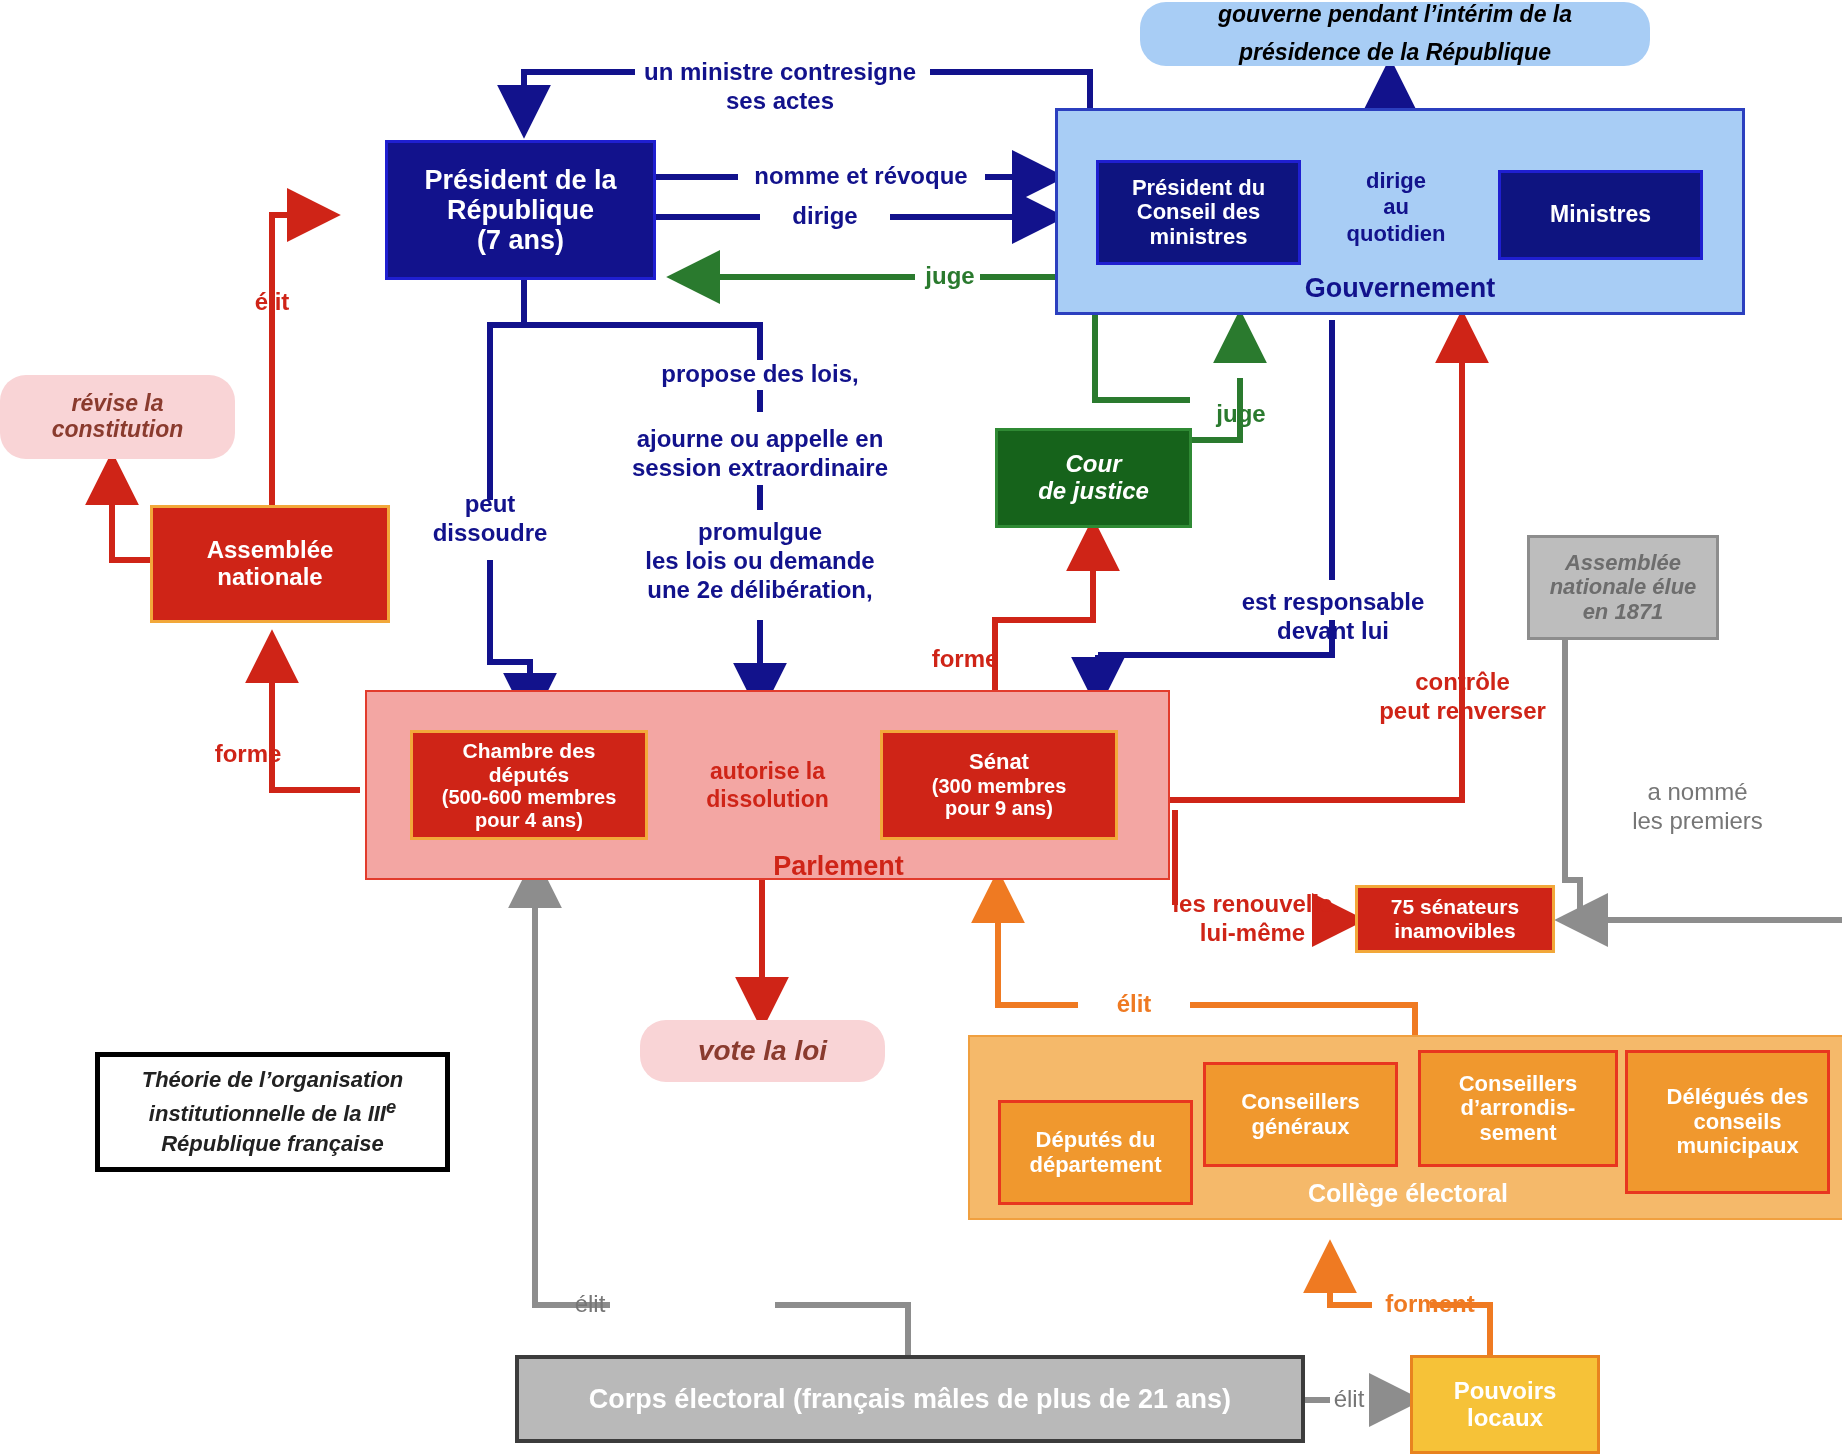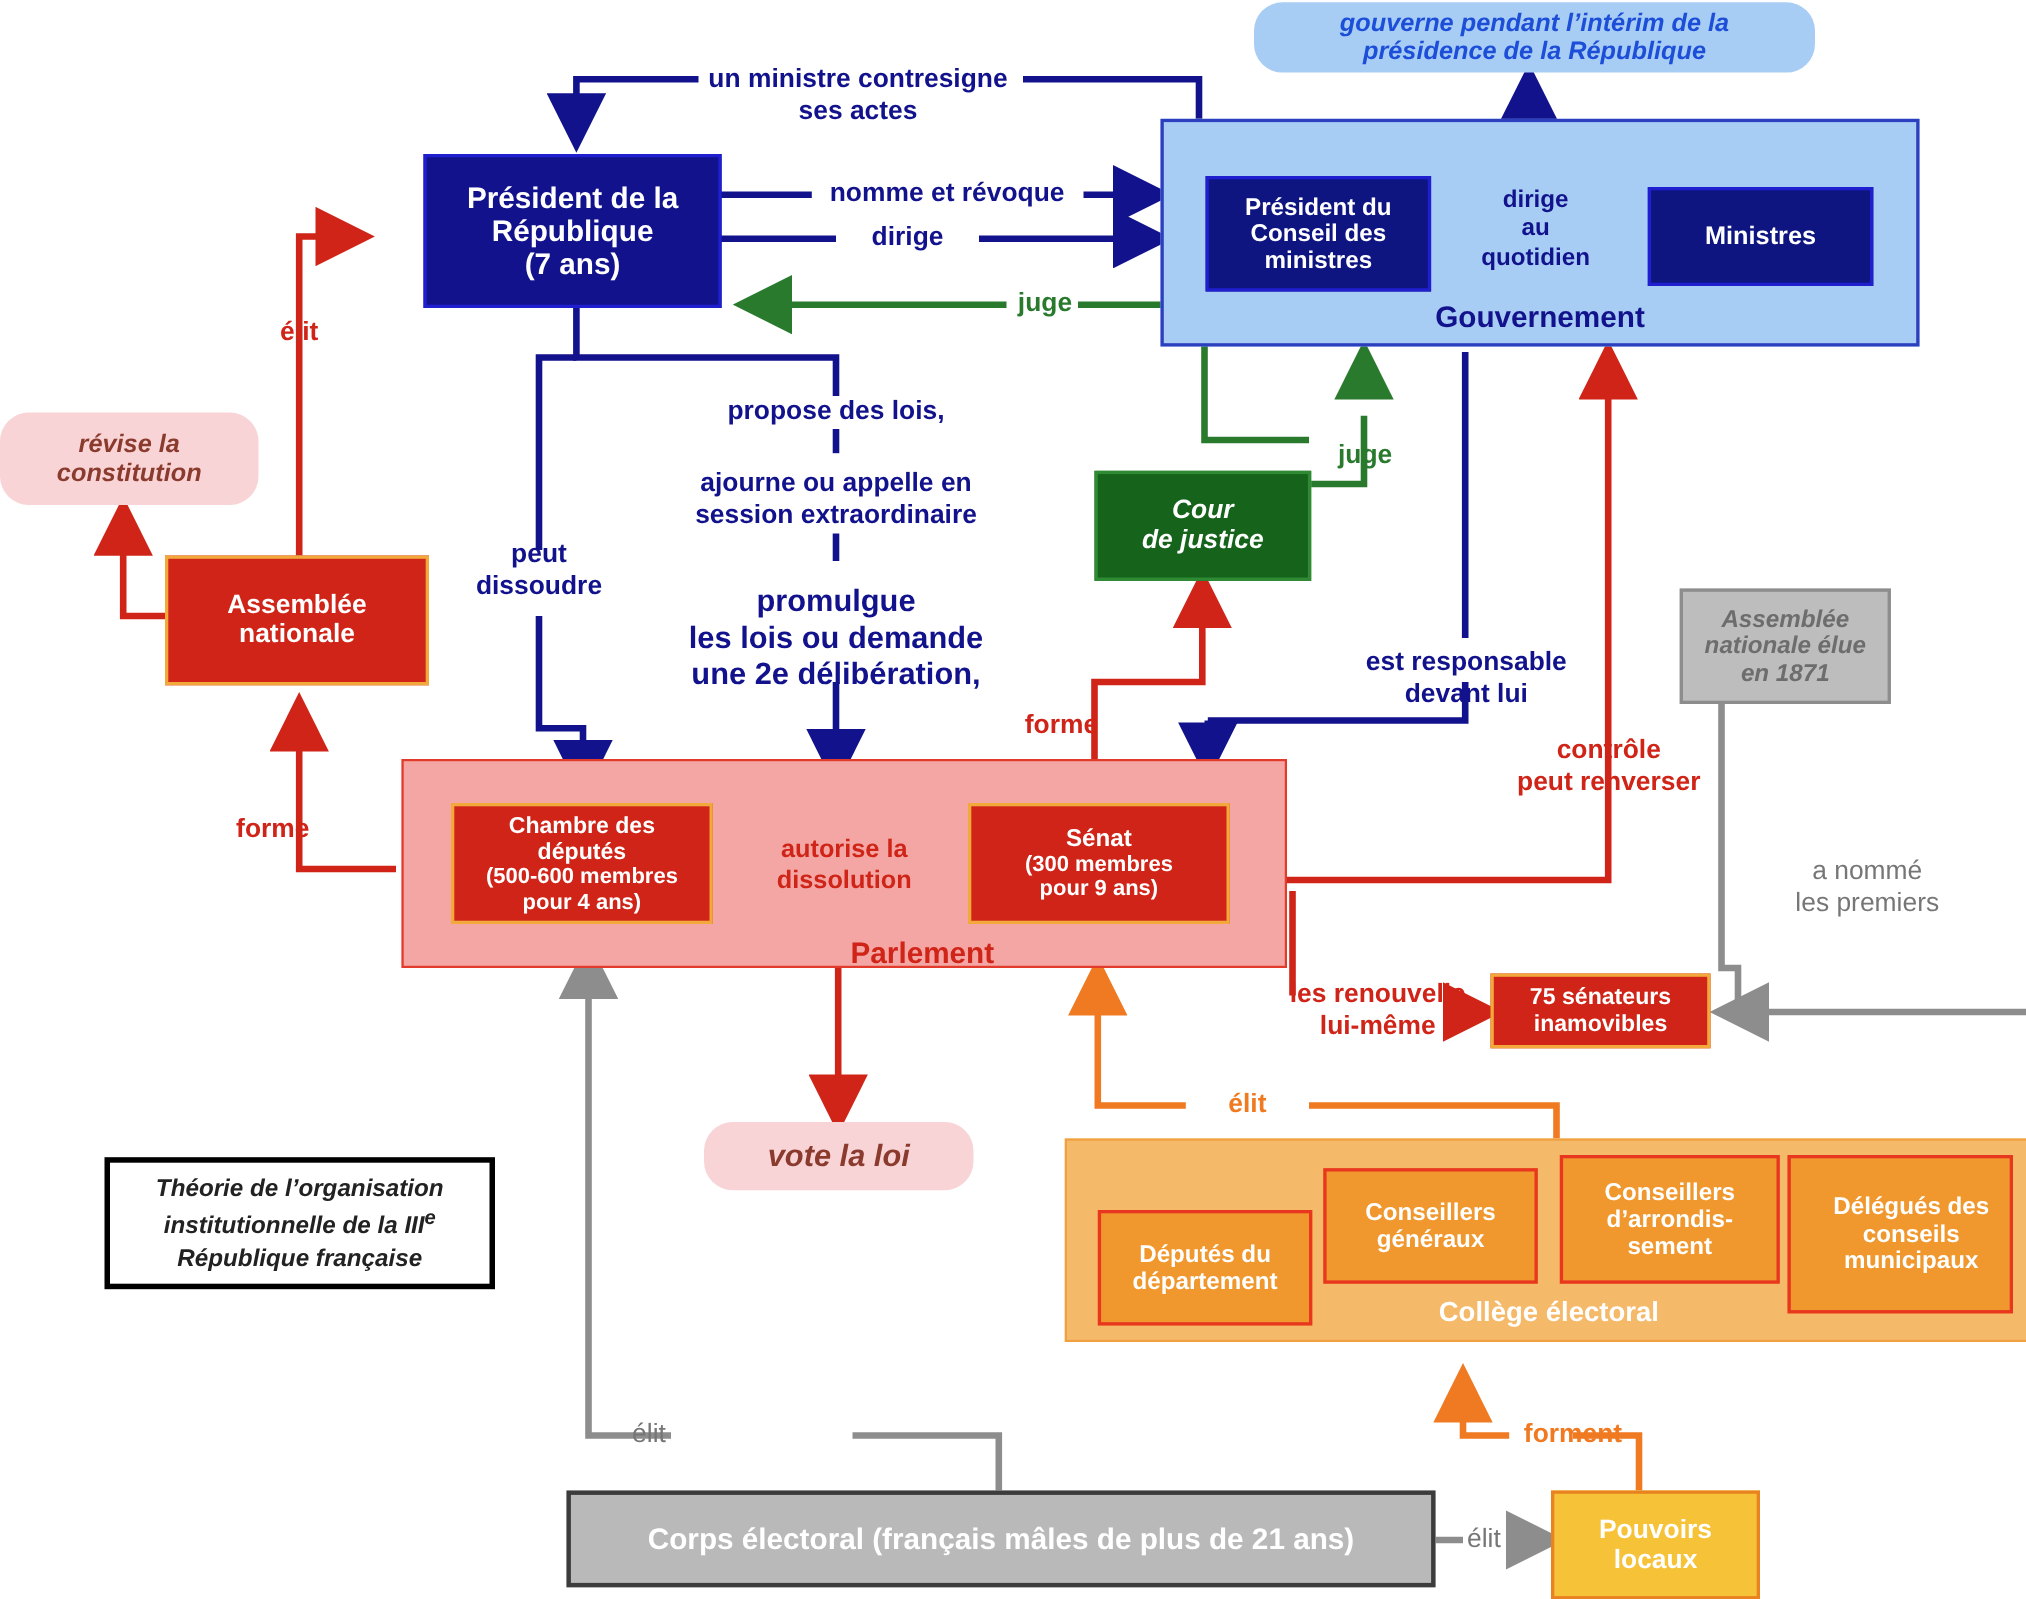--- a/index.html
+++ b/index.html
@@ -11,21 +11,21 @@
   .lbl{position:absolute;box-sizing:border-box;text-align:center;line-height:1.2;}
 
   
   .navy-box{background:#12128c;border:3px solid #1f1fd0;color:#fff;font-weight:bold;}
   .gov-box{background:#a8cdf5;border:3px solid #2b3fbf;}
   .navy-inner{background:#0e1480;border:3px solid #1f1fd0;color:#fff;font-weight:bold;}
   .green-box{background:#16631b;border:3px solid #2f8a34;color:#fff;font-weight:bold;font-style:italic;}
   .red-box{background:#cf2417;border:3px solid #f2a83a;color:#fff;font-weight:bold;}
   .parl-box{background:#f3a6a3;border:2px solid #e23b2c;}
   .pink-pill{background:#f9d4d6;border-radius:26px;color:#8a3b2e;font-style:italic;font-weight:bold;}
-  .bluepill{background:#a8cdf5;border-radius:26px;color:#1d4ed8;font-style:italic;font-weight:bold;}
+  .bluepill{background:#a8cdf5;border-radius:26px;color:#000000;font-style:italic;font-weight:bold;justify-content:space-between;}
   .grey-box{background:#bdbdbd;border:3px solid #8d8d8d;color:#6d6d6d;font-style:italic;font-weight:bold;}
   .grey-wide{background:#b9b9b9;border:4px solid #3c3c3c;color:#ffffff;font-weight:bold;}
   .orange-wrap{background:#f5b96a;border:2px solid #f0a040;}
   .orange-cell{background:#f0982e;border:3px solid #e8361f;color:#fff;font-weight:bold;}
   .yellow-box{background:#f6c238;border:3px solid #e8831f;color:#fff;font-weight:bold;}
   .legend-box{background:#fff;border:5px solid #000;color:#222;font-style:italic;font-weight:bold;}
 
   
   .t-navy{color:#12128c;font-weight:bold;}
   .t-red{color:#cf2417;font-weight:bold;}
@@ -272,21 +272,21 @@
     <div>dissoudre</div>
   </div>
 
   <div class="lbl t-navy" style="left:610px;top:360px;width:300px;font-size:24px;">propose des lois,</div>
 
   <div class="lbl t-navy" style="left:600px;top:425px;width:320px;font-size:24px;">
     <div>ajourne ou appelle en</div>
     <div>session extraordinaire</div>
   </div>
 
-  <div class="lbl t-navy" style="left:600px;top:529px;width:320px;font-size:28px;">
+  <div class="lbl t-navy" style="left:600px;top:518px;width:320px;font-size:24px;">
     <div>promulgue</div>
     <div>les lois ou demande</div>
     <div>une 2e délibération,</div>
   </div>
 
   <div class="lbl t-red" style="left:193px;top:740px;width:110px;font-size:24px;">forme</div>
 
   <div class="lbl t-red" style="left:910px;top:645px;width:110px;font-size:24px;">forme</div>
 
   <div class="lbl t-navy" style="left:1218px;top:588px;width:230px;font-size:24px;">

